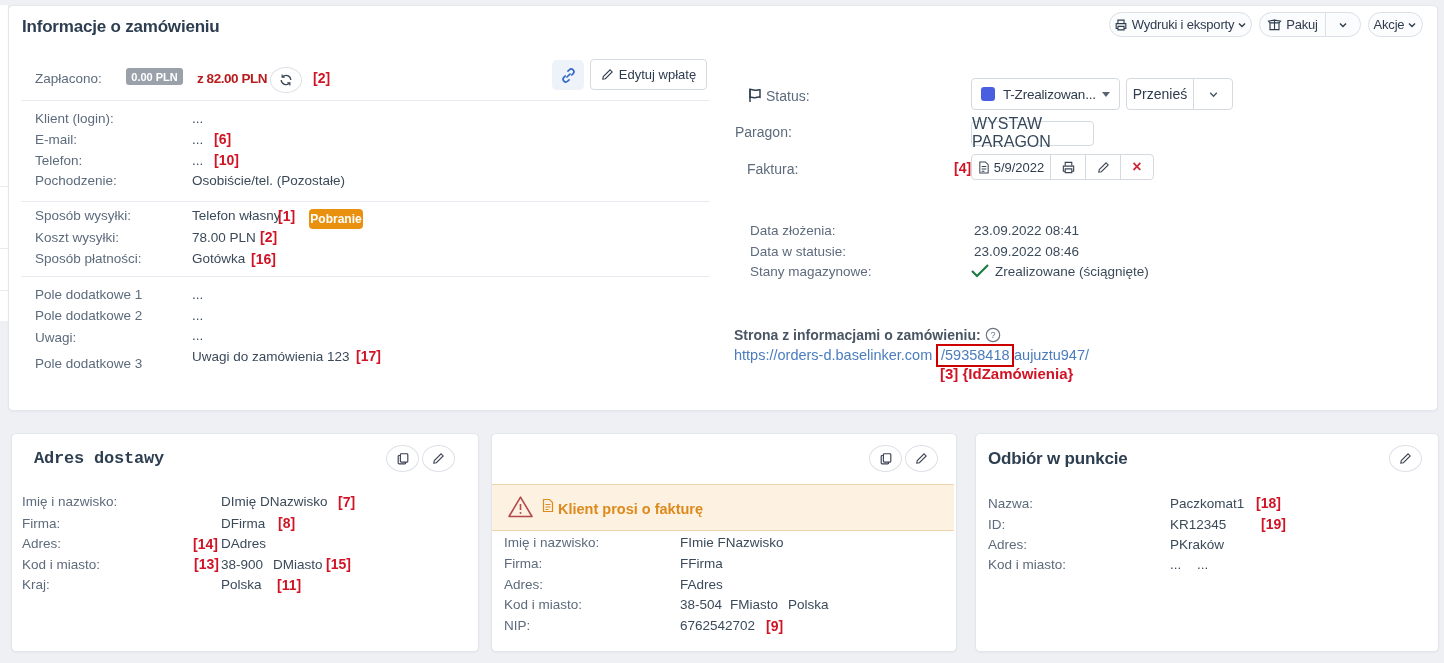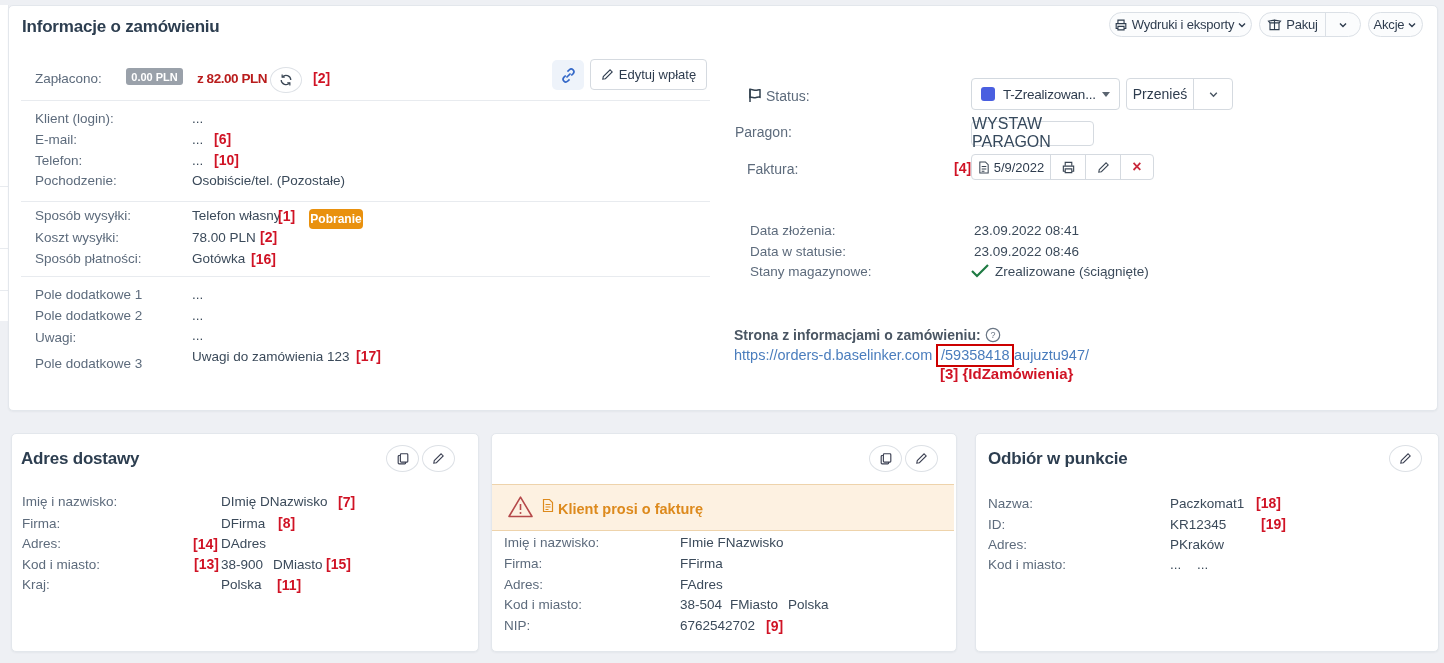--- a/index.html
+++ b/index.html
@@ -211,21 +211,21 @@
   <div class="abs" style="left:734px;top:346.5px;font-size:14.5px;color:#4a7dbd;white-space:nowrap;">https://orders-d.baselinker.com</div>
   <div class="abs" style="left:936px;top:344px;width:74px;height:19px;border:2px solid #cc0000;"></div>
   <div class="abs" style="left:941px;top:346.5px;font-size:14.5px;color:#4a7dbd;white-space:nowrap;">/59358418</div>
   <div class="abs" style="left:1014px;top:346.5px;font-size:14.5px;color:#4a7dbd;white-space:nowrap;">aujuztu947/</div>
   <div class="abs" style="left:940px;top:365px;font-size:15px;font-weight:bold;color:#d01325;white-space:nowrap;">[3] {IdZamówienia}</div>
 
   <div class="card" style="left:11px;top:433px;width:466px;height:217px;"></div>
   <div class="card" style="left:491px;top:433px;width:464px;height:217px;"></div>
   <div class="card" style="left:975px;top:433px;width:462px;height:217px;"></div>
 
-  <div class="ttl" style="left:21px;top:449px;">Adres dostawy</div>
+  <div class="ttl" style="left:34px;top:449px;font-family:Liberation Mono, monospace;">Adres dostawy</div>
   <div class="circ" style="left:386px;top:445px;">
     <svg width="14" height="14" viewBox="0 0 16 16">
       <g fill="none" stroke="#3a3f51" stroke-width="1.3">
         <rect x="5" y="2" width="8.5" height="9.5" rx="1"></rect>
         <path d="M11 11.5v1a1 1 0 0 1-1 1H3.5a1 1 0 0 1-1-1V5a1 1 0 0 1 1-1h1"></path>
       </g>
     </svg>
   </div>
   <div class="circ" style="left:422px;top:445px;">
     <svg width="13" height="13" viewBox="0 0 16 16">

